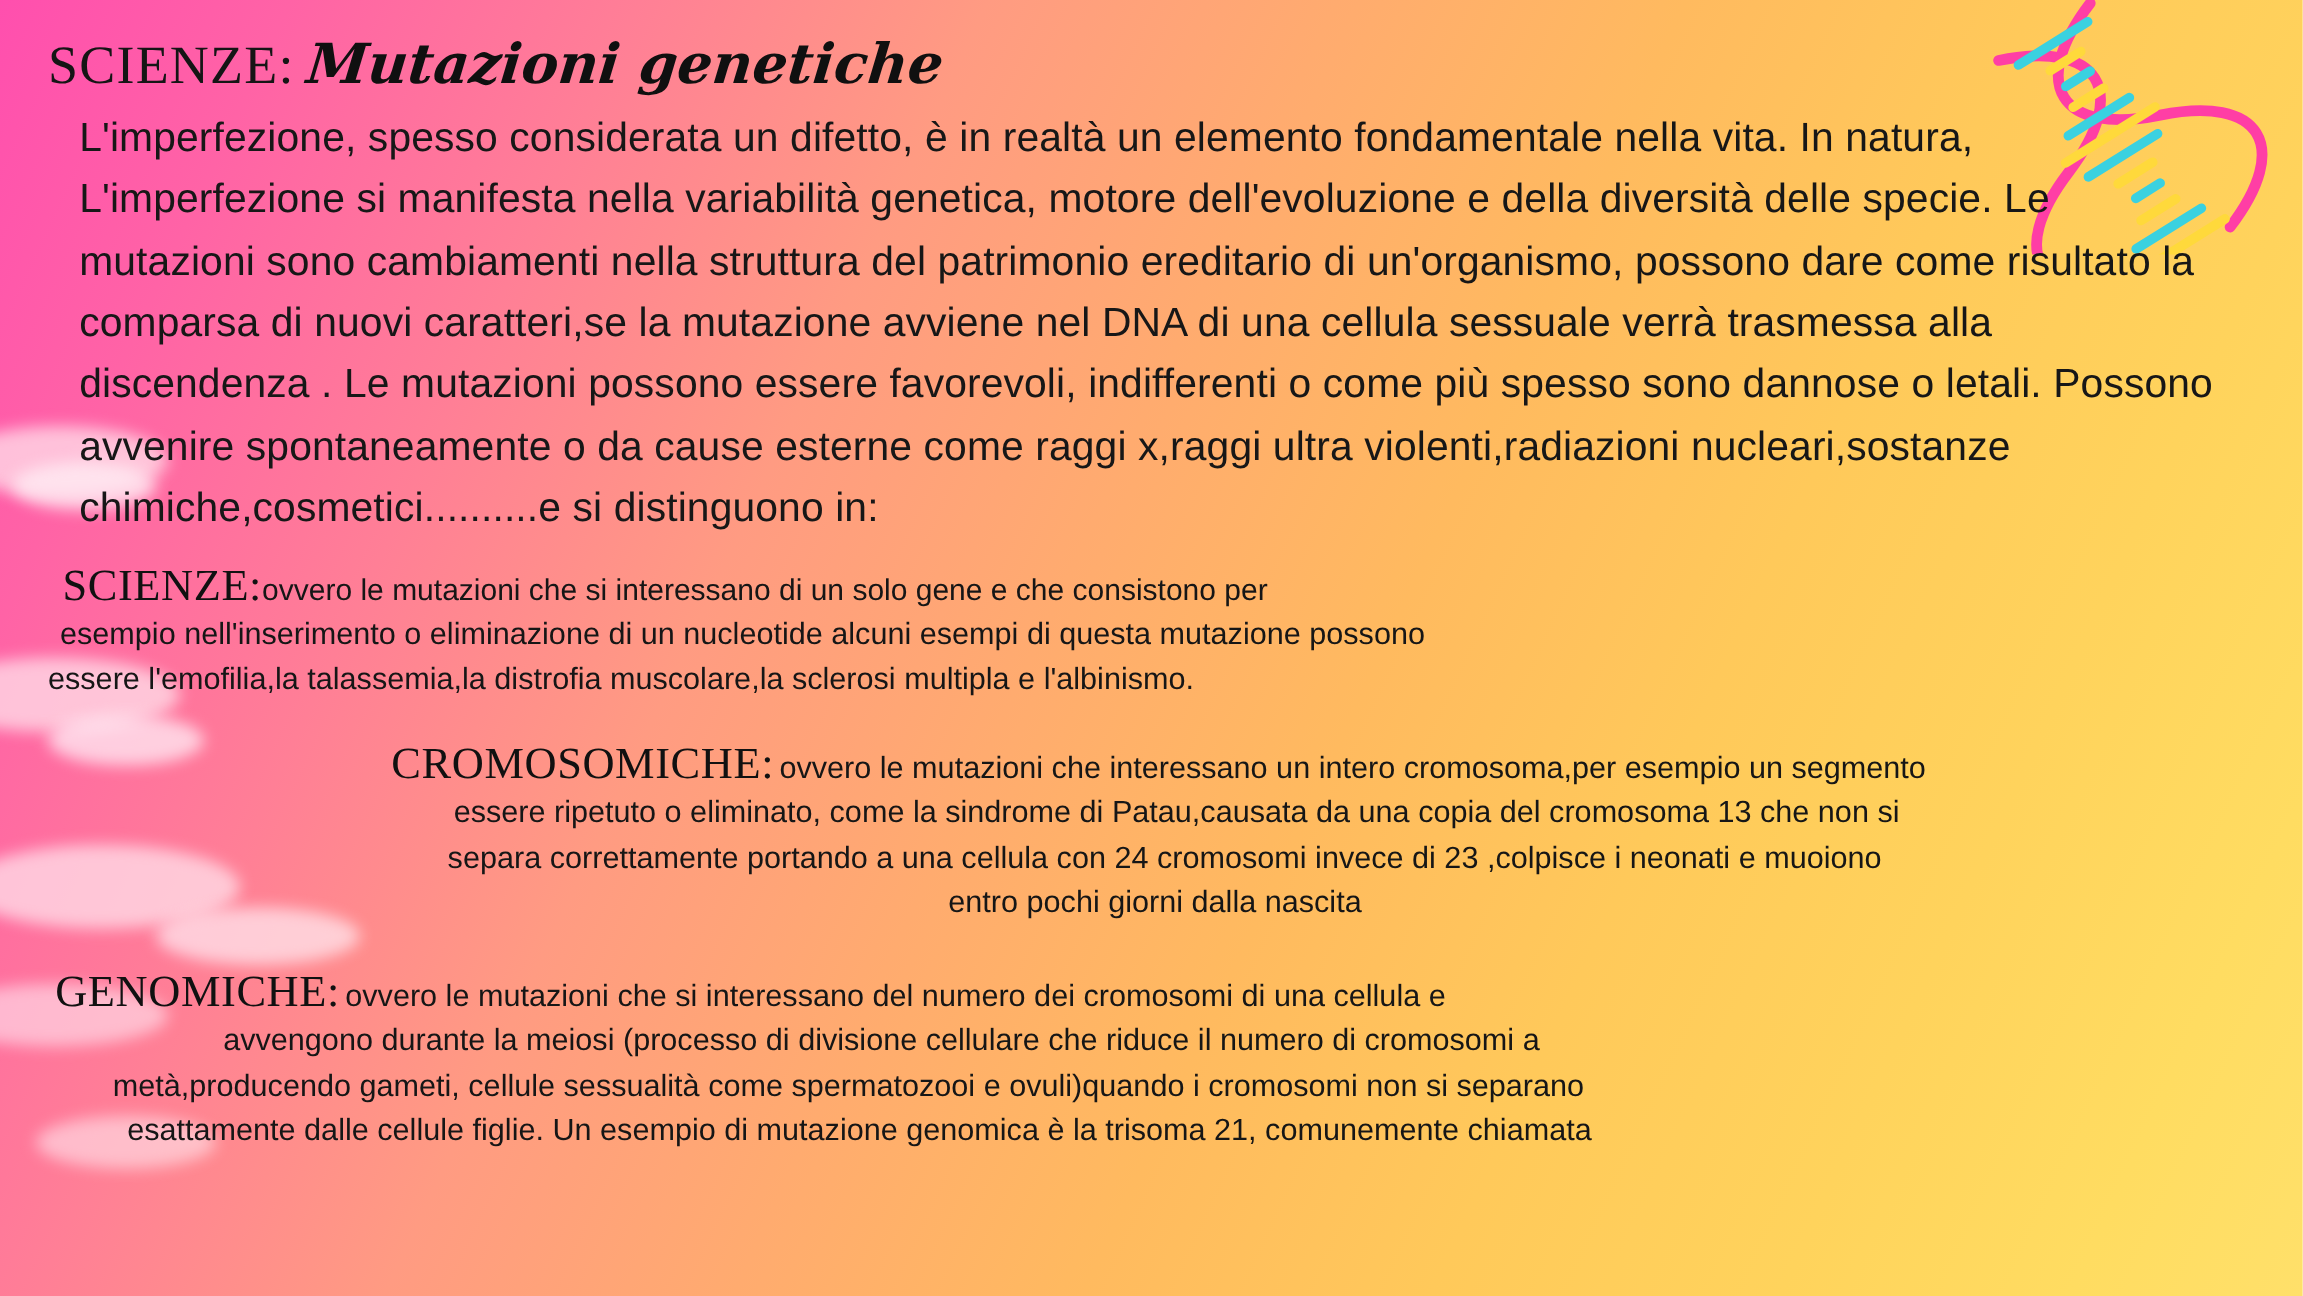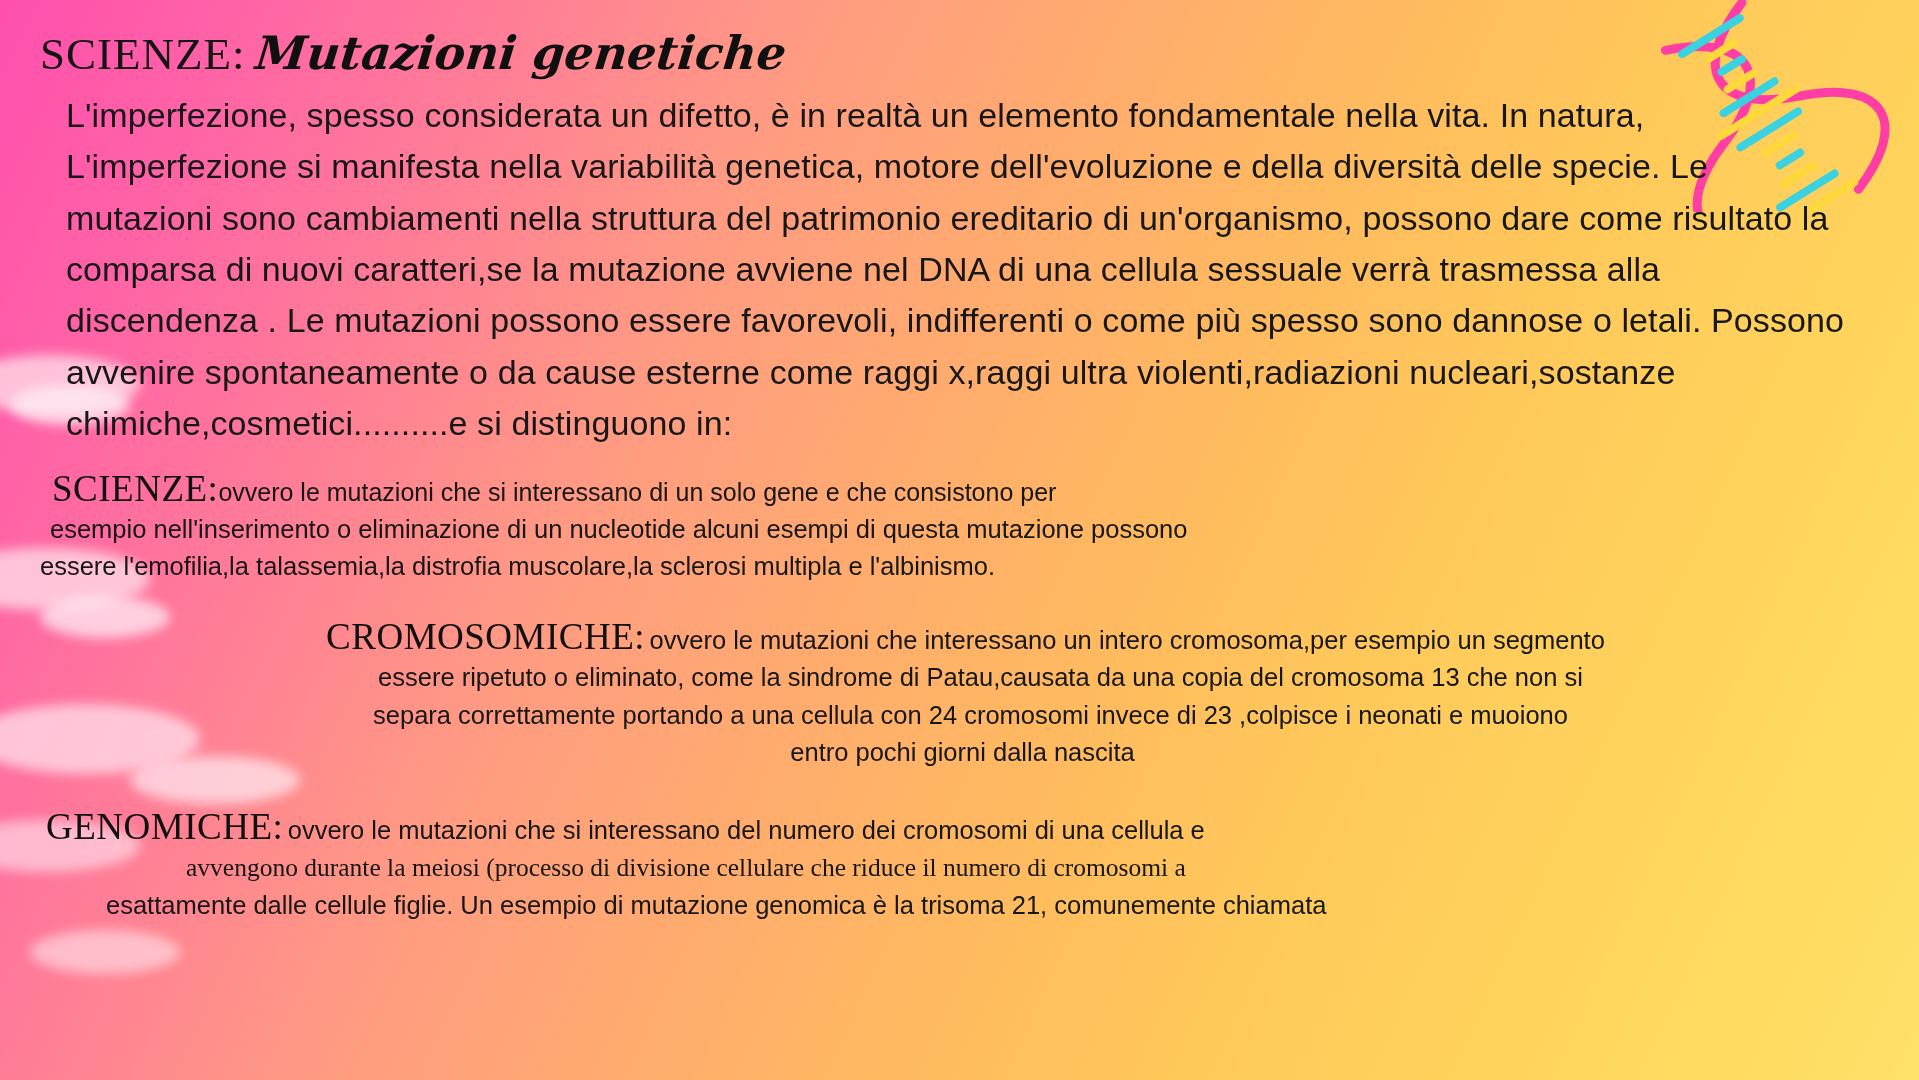--- a/index.html
+++ b/index.html
@@ -123,21 +123,21 @@
   
   .cromo { margin-left: 12px; margin-top: 30px; text-align: center; }
   .cromo .l1 { white-space: nowrap; }
   .cromo .l2 { margin-left: 30px; }
   .cromo .l3 { margin-left: 10px; }
   .cromo .l4 { margin-left: -6px; }
 
   
   .genomi { margin-left: 12px; margin-top: 34px; }
   .genomi .l1 { white-space: nowrap; }
-  .genomi .l2 { margin-left: 140px; font-family: Liberation Serif, serif; }
+  .genomi .l2 { margin-left: 140px; }
   .genomi .l3 { margin-left: 48px; }
   .genomi .l4 { margin-left: 60px; }
   .genomi .l5 { text-align: center; margin-left: 0; }
 
   .row { display: block; }
 </style>
 </head>
 <body>
 
 <div class="page">
@@ -198,17 +198,18 @@
       <div class="row l3 sec-body">separa correttamente portando a una cellula con 24 cromosomi invece di 23 ,colpisce i neonati e muoiono</div>
       <div class="row l4 sec-body">entro pochi giorni dalla nascita</div>
     </div>
 
     <div class="section genomi">
       <div class="row l1">
         <span class="sec-head">GENOMICHE:</span>
         <span class="sec-body">ovvero le mutazioni che si interessano del numero dei cromosomi di una cellula e</span>
       </div>
       <div class="row l2 sec-body">avvengono durante la meiosi (processo di divisione cellulare che riduce il numero di cromosomi a</div>
+      <div class="row l3 sec-body">metà,producendo gameti, cellule sessualità come spermatozooi e ovuli)quando i cromosomi non si separano</div>
       <div class="row l4 sec-body">esattamente dalle cellule figlie. Un esempio di mutazione genomica è la trisoma 21, comunemente chiamata</div>
     </div>
 
   </div>
 </div>
 
 </body></html>

